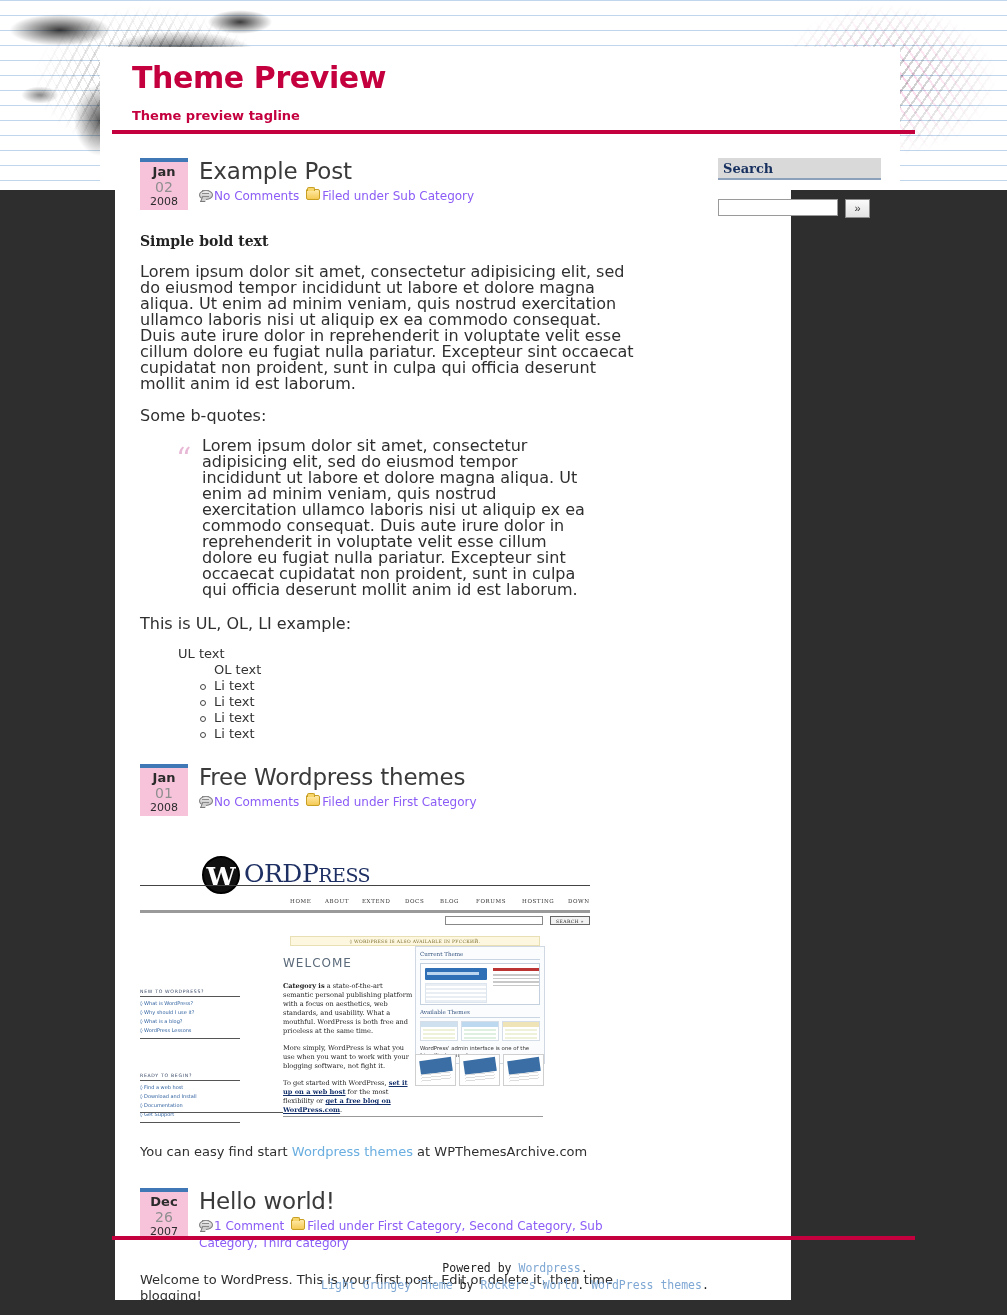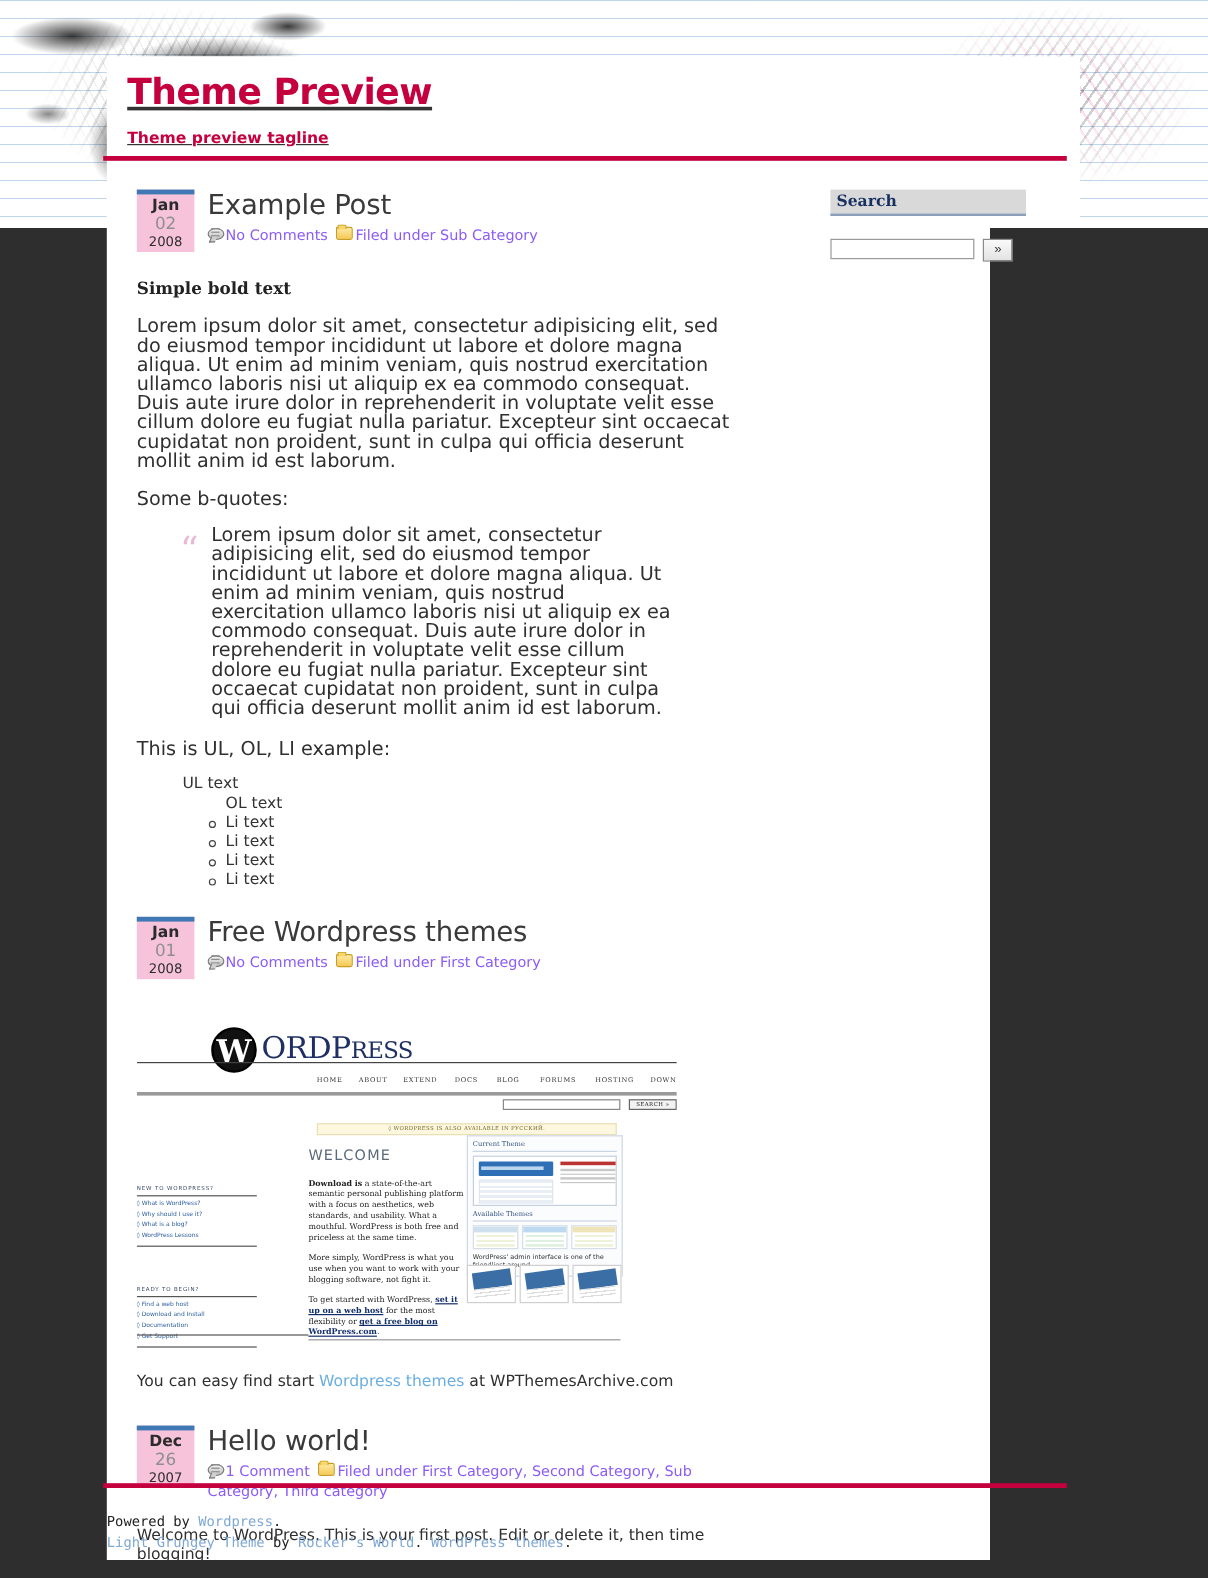--- a/index.html
+++ b/index.html
@@ -71,23 +71,22 @@
   }
   .banner-white-block{
     position:absolute; left:100px; top:47px; width:800px; height:143px; background:#fff;
   }
   .banner-mask-bottom{
     position:absolute; left:0; top:190px; width:1007px; height:8px; background:#2e2e2e;
   }
 
   
   #page{
-    position:absolute; left:89px; top:47px; width:736px; height:1253px;
+    position:absolute; left:115px; top:47px; width:676px; height:1253px;
     background:#ffffff;
-    text-decoration:underline;
   }
 
   
   #site-header{ padding:14px 0 0 17px; height:83px; position:relative; }
   #site-title{
     font-family:"DejaVu Sans", sans-serif;
     font-size:30px; font-weight:bold; color:#c4003f;
     letter-spacing:-0.4px; line-height:34px; margin:0;
   }
   #site-tagline{
@@ -275,21 +274,21 @@
   }
   #search-submit{
     margin-left:7px; width:25px; height:19px; border:1px solid #8a8a8a;
     background:linear-gradient(#fafafa,#e2e2e2); font-size:11px; color:#333;
     cursor:pointer; line-height:15px; padding:0;
   }
 
   
   #footer-rule{ position:absolute; left:-3px; bottom:60px; width:803px; height:4px; background:#c4003f; }
   #site-footer{
-    position:absolute; left:0; bottom:6px; width:800px; 
+    position:absolute; left:0; bottom:6px; width:800px; text-align:center;
     font-family:"DejaVu Sans Mono", monospace; font-size:11.5px; color:#222; line-height:17px;margin-top:28px;
   }
   #site-footer a{ color:#7fa8d4; text-decoration:none; }
 </style>
 </head>
 <body>
 
 <div id="grunge-banner">
   <div class="paper-lines"></div>
   <div class="grunge-left"></div>
@@ -397,21 +396,21 @@
           <div class="wp-col-side second">
             <div class="sec-title">READY TO BEGIN?</div>
             <div class="lnk">◊ <span>Find a web host</span></div>
             <div class="lnk">◊ <span>Download and Install</span></div>
             <div class="lnk">◊ <span>Documentation</span></div>
             <div class="lnk">◊ <span>Get Support</span></div>
             <div class="endrule"></div>
           </div>
 
           <div class="wp-col-mid">
-            <p><b>Download is</b><span> a state-of-the-art semantic personal publishing platform with a focus on aesthetics, web standards, and usability. What a mouthful. WordPress is both free and priceless at the same time.</span></p>
+            <p><b>Category is</b><span> a state-of-the-art semantic personal publishing platform with a focus on aesthetics, web standards, and usability. What a mouthful. WordPress is both free and priceless at the same time.</span></p>
             <p>More simply, WordPress is what you use when you want to work with your blogging software, not fight it.</p>
             <p><span>To get started with WordPress, </span><a>set it up on a web host</a><span> for the most flexibility or </span><a>get a free blog on WordPress.com</a><span>.</span></p>
           </div>
 
           <div class="wp-col-right">
             <div class="wp-panel-h">Current Theme</div>
             <div class="wp-thumb-big">
               <div class="bar"></div>
               <div class="barl"></div>
               <div class="rows"></div>

